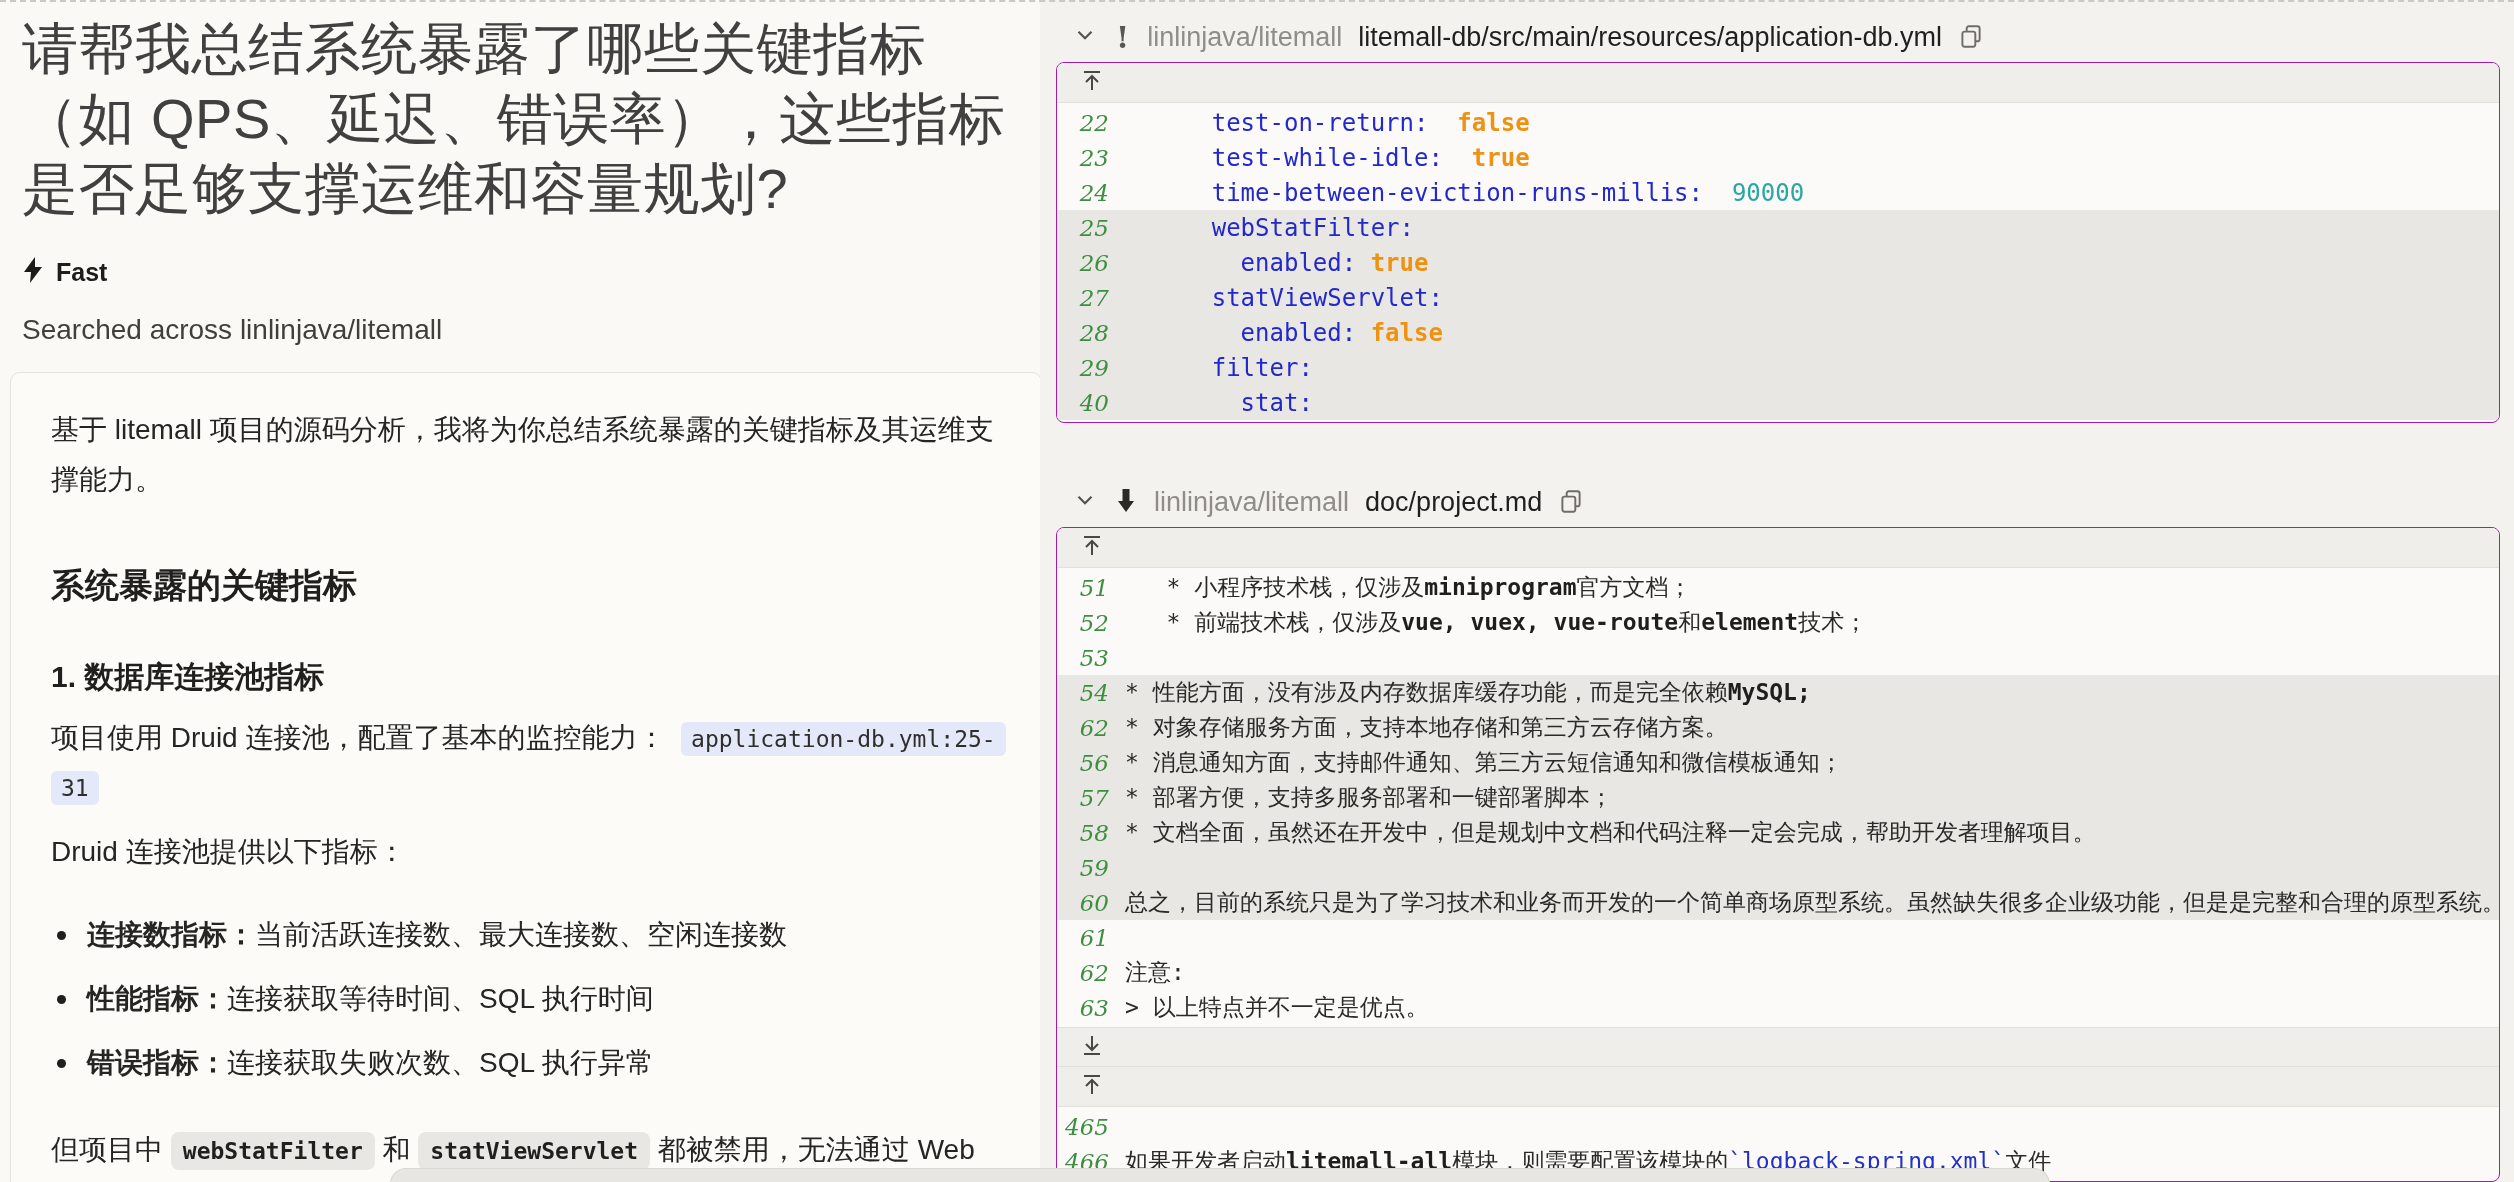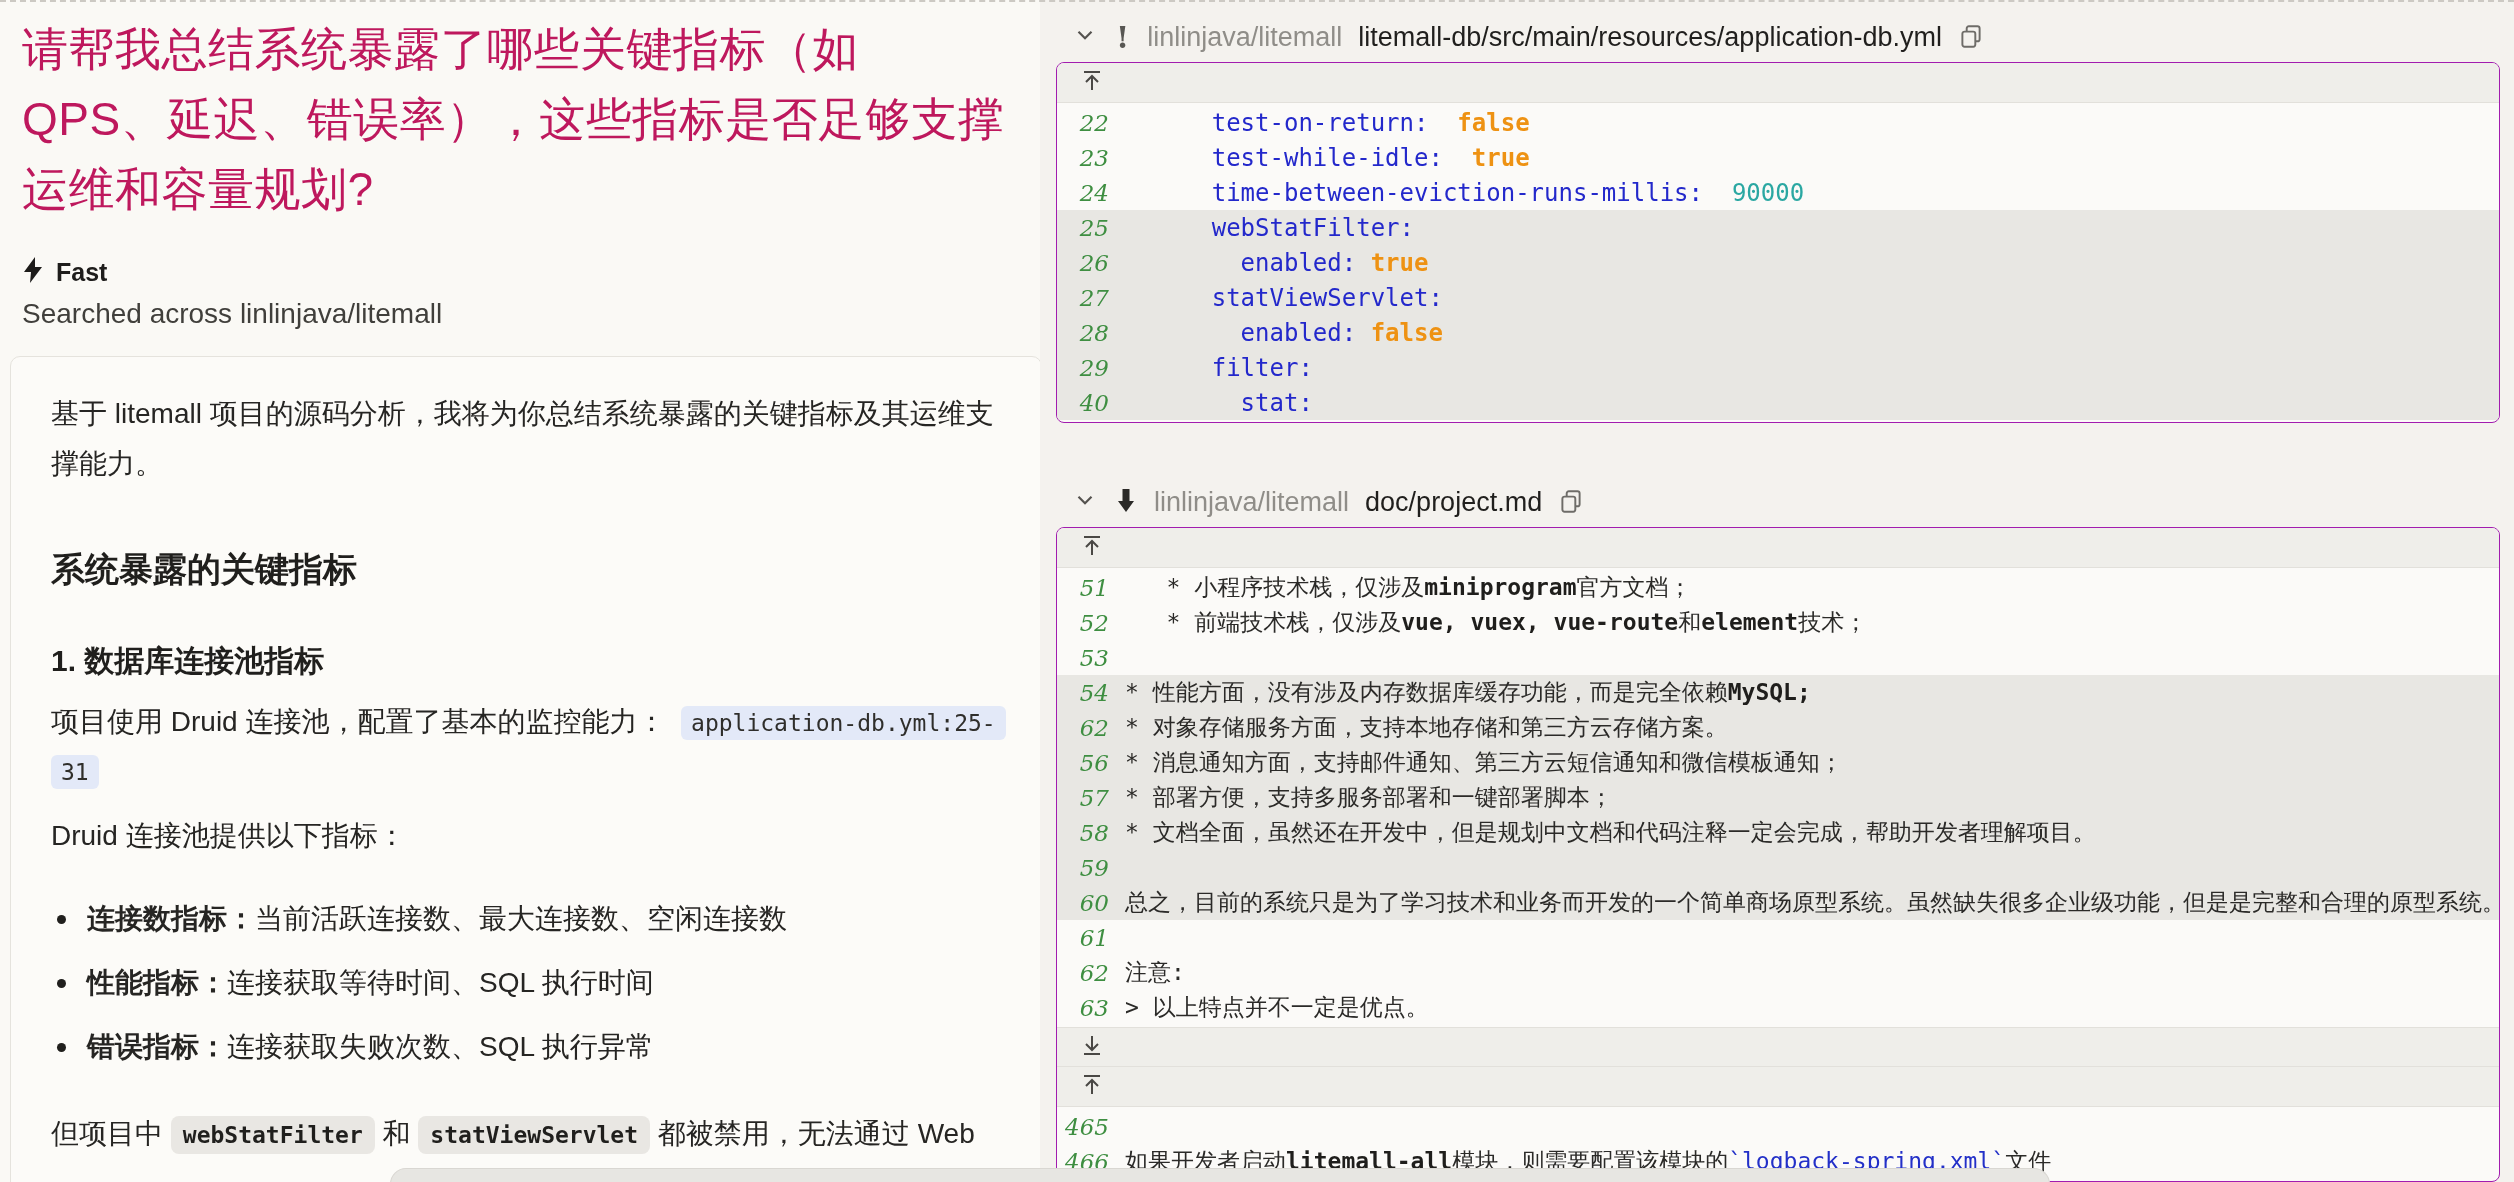--- a/index.html
+++ b/index.html
@@ -3,24 +3,24 @@
 <meta charset="utf-8">
 <style>
   * { margin:0; padding:0; box-sizing:border-box; }
   html,body { width:2514px; height:1182px; overflow:hidden;
     font-family:"Liberation Sans", sans-serif; background:#faf9f5; color:#262523; }
   .top-dash { position:absolute; left:0; top:0; width:2514px; height:0;
     border-top:2px dashed #ccc9c3; z-index:5; }
 
   
   .left-panel { position:absolute; left:0; top:0; width:1040px; height:1182px; padding:14px 0 0 22px; }
-  .question-title { width:990px; font-size:46px; line-height:70px; font-weight:500; color:#be185d; letter-spacing:.5px; }
+  .question-title { width:990px; font-size:56px; line-height:70px; font-weight:500; color:#404040; letter-spacing:.5px; }
   .fast-row { margin-top:32px; display:flex; align-items:center; gap:12px; }
   .fast-label { font-size:25px; font-weight:600; color:#1e1d1b; }
-  .searched { margin-top:10px; font-size:28px; color:#403f3b; }
+  .searched { margin-top:26px; font-size:28px; color:#403f3b; }
 
   .answer-card { margin:26px 18px 0 -12px; width:1032px; height:900px;
     background:#fcfbf8; border:1px solid #e5e3dd; border-radius:10px;
     padding:30px 30px 0 40px; overflow:hidden; }
   .answer-card p.intro { font-size:28px; line-height:50px; color:#262523; margin-top:2px; }
   .answer-card h2 { font-size:34px; font-weight:700; color:#201f1d; margin-top:58px; }
   .answer-card h3 { font-size:30px; font-weight:700; color:#201f1d; margin-top:48px; }
   .answer-card p.body { font-size:28px; line-height:48px; color:#262523; margin-top:16px; }
   .chip-cite { font-family:"DejaVu Sans Mono", monospace; font-size:23px; color:#2f2e2b;
     background:#e3e9f8; border-radius:6px; padding:4px 10px;

